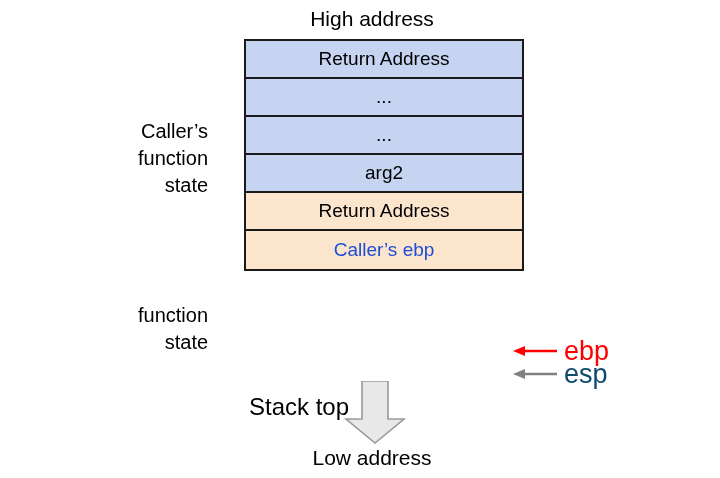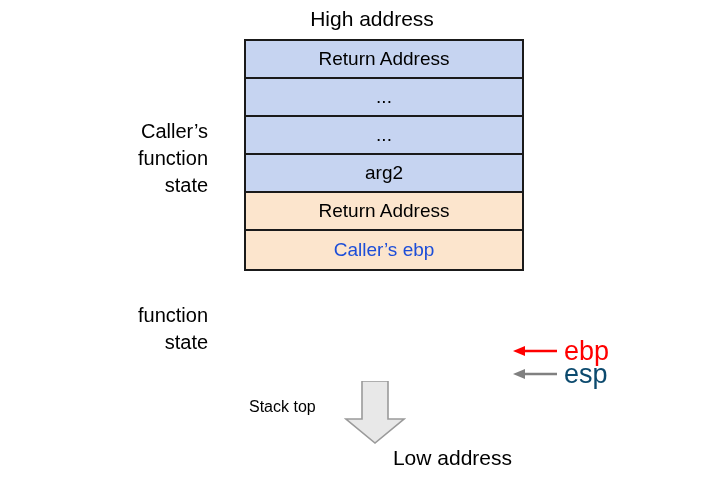--- a/index.html
+++ b/index.html
@@ -31,21 +31,20 @@
   }
   #high-address-label {
     left: 232px;
     top: 6px;
     width: 280px;
   }
   #low-address-label {
     left: 232px;
     top: 445px;
     width: 280px;
-    text-align: right;
   }
 
   
   #stack-table {
     position: absolute;
     left: 244px;
     top: 39px;
     width: 280px;
     border: 2px solid #1a1a1a;
     box-sizing: border-box;
@@ -126,21 +125,21 @@
     left: 564px;
     top: 362px;
     color: #0c4a6e;
   }
 
   
   #stack-top-label {
     position: absolute;
     left: 249px;
     top: 395px;
-    font-size: 16px;
+    font-size: 24px;
     line-height: 24px;
     color: #000;
     white-space: nowrap;
   }
   #down-arrow {
     position: absolute;
     left: 344px;
     top: 381px;
     width: 62px;
     height: 64px;

